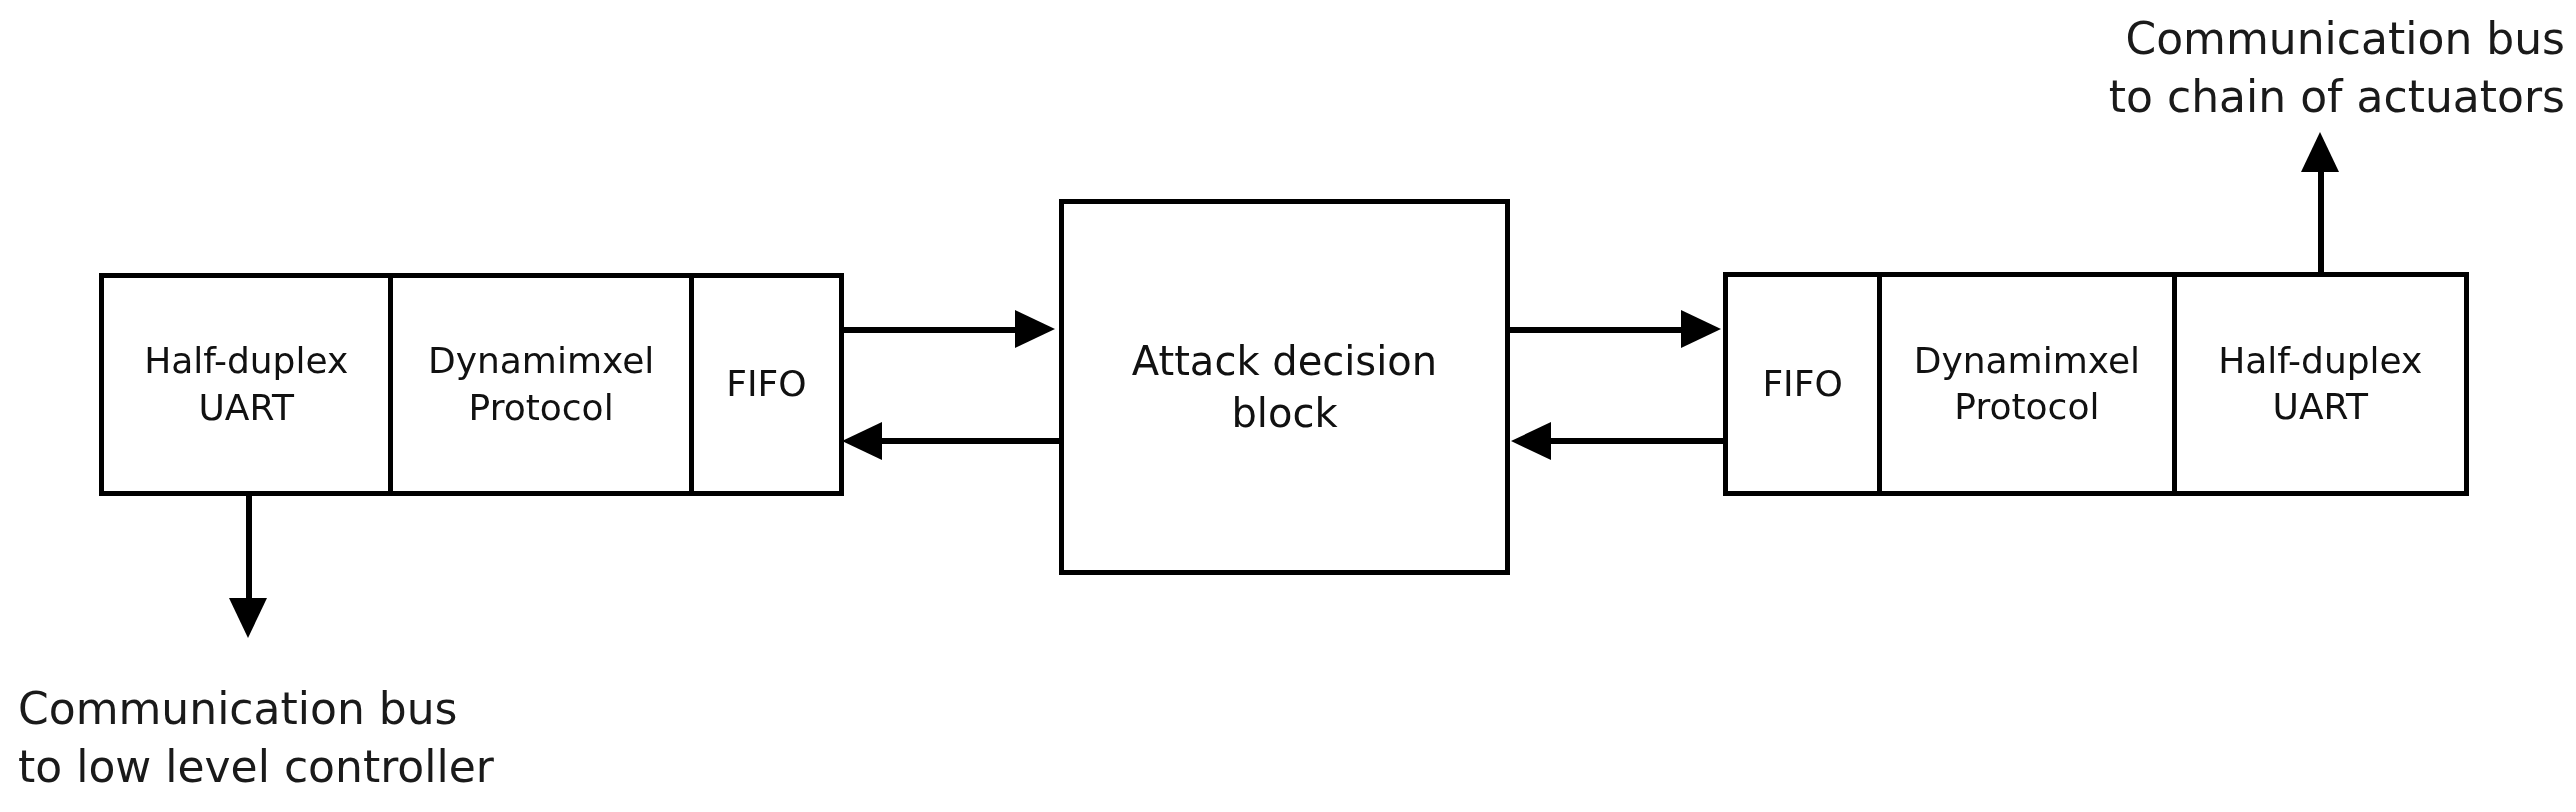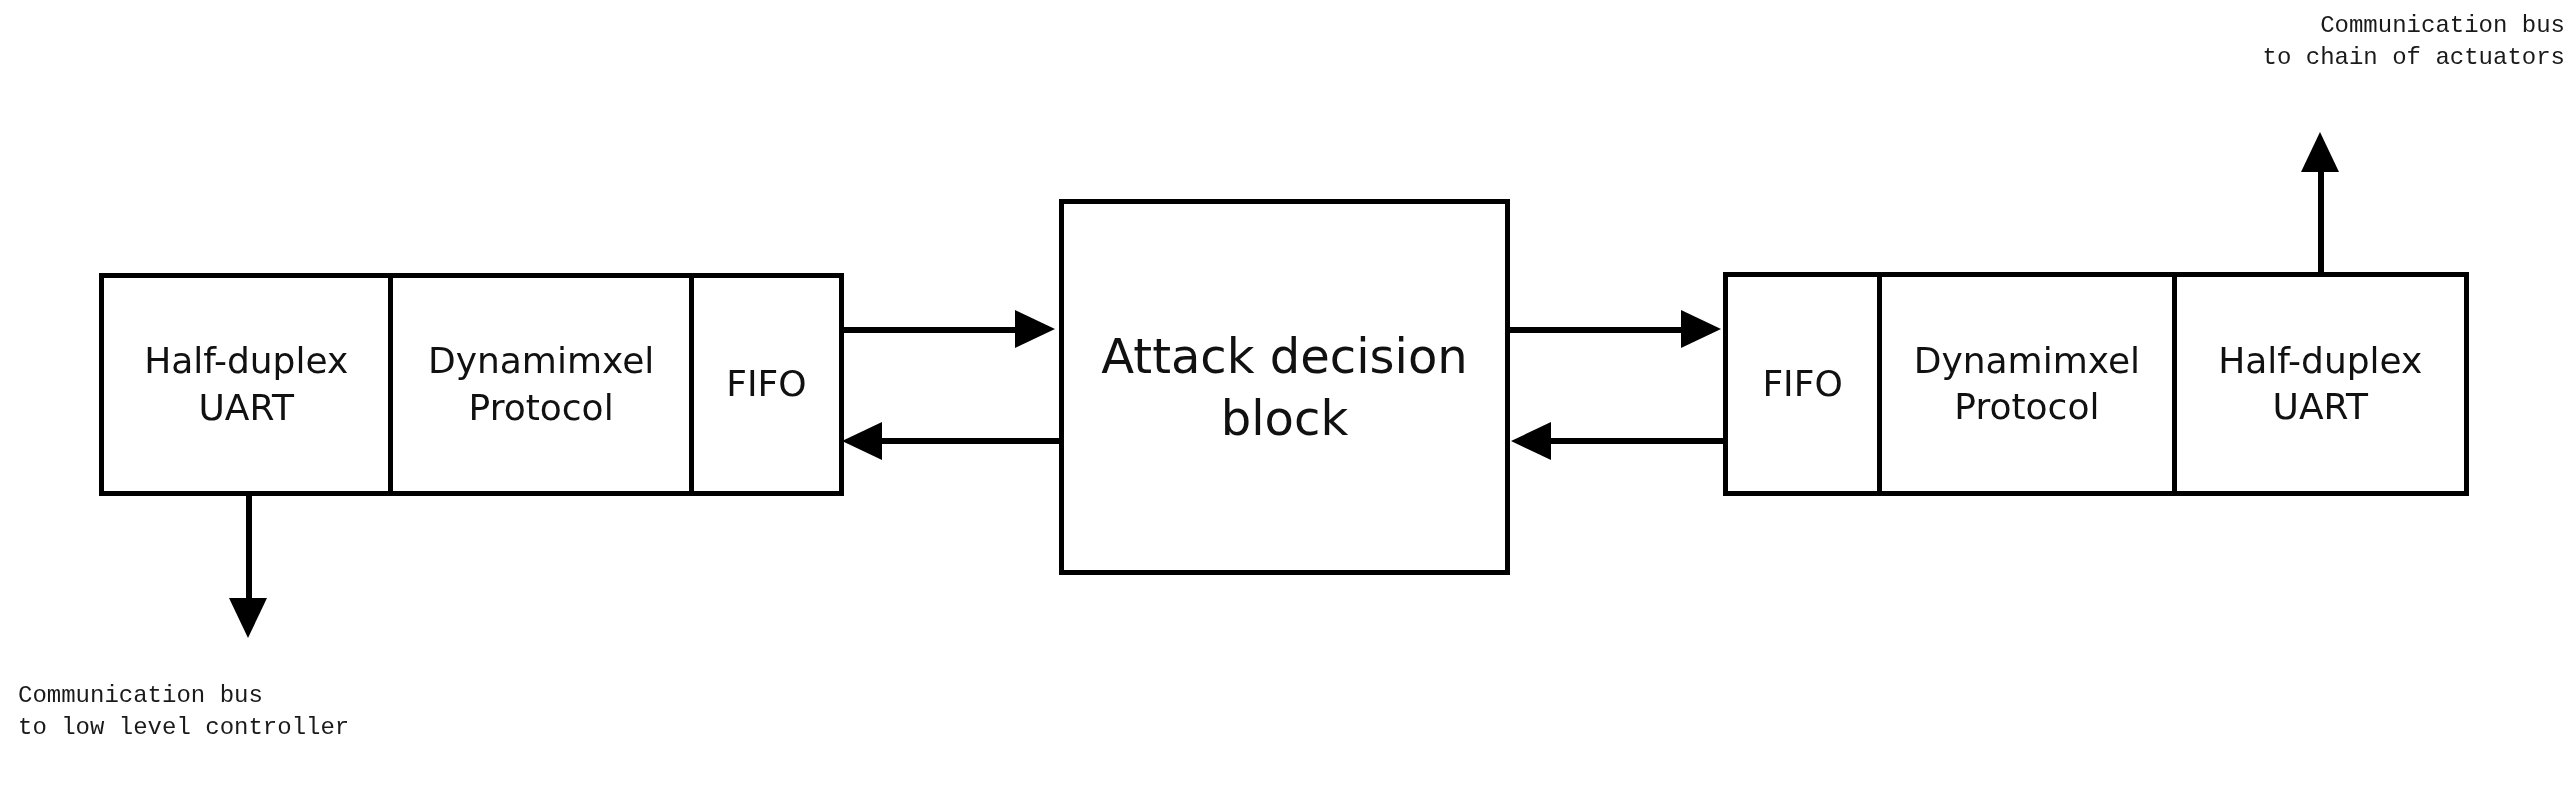--- a/index.html
+++ b/index.html
@@ -38,21 +38,21 @@
     padding:0 5px;
     background:#ffffff;
   }
   .cell + .cell{ border-left:5.8px solid #000000; }
 
   .single{
     display:flex;
     align-items:center;
     justify-content:center;
     text-align:center;
-    font-size:48px;
+    font-size:40px;
     line-height:1.3;
     color:#111111;
   }
 
   
   .hline{
     position:absolute;
     height:5.8px;
     background:#000000;
   }
@@ -82,25 +82,24 @@
   }
   .arrow-up{
     border-left:19px solid transparent;
     border-right:19px solid transparent;
     border-bottom:40px solid #000000;
   }
 
   
   .caption{
     position:absolute;
-    font-size:24px;
+    font-size:44px;
     line-height:1.32;
     color:#1a1a1a;
     white-space:pre-line;
-    font-family:Liberation Mono, monospace;
   }
 </style>
 </head>
 <body>
 
 <div id="canvas">
 
   <div class="block" style="left:99px; top:273px; width:745px; height:223px;">
     <div class="cell" style="width: 286px; white-space: pre-line;">Half-duplex
 UART</div>

